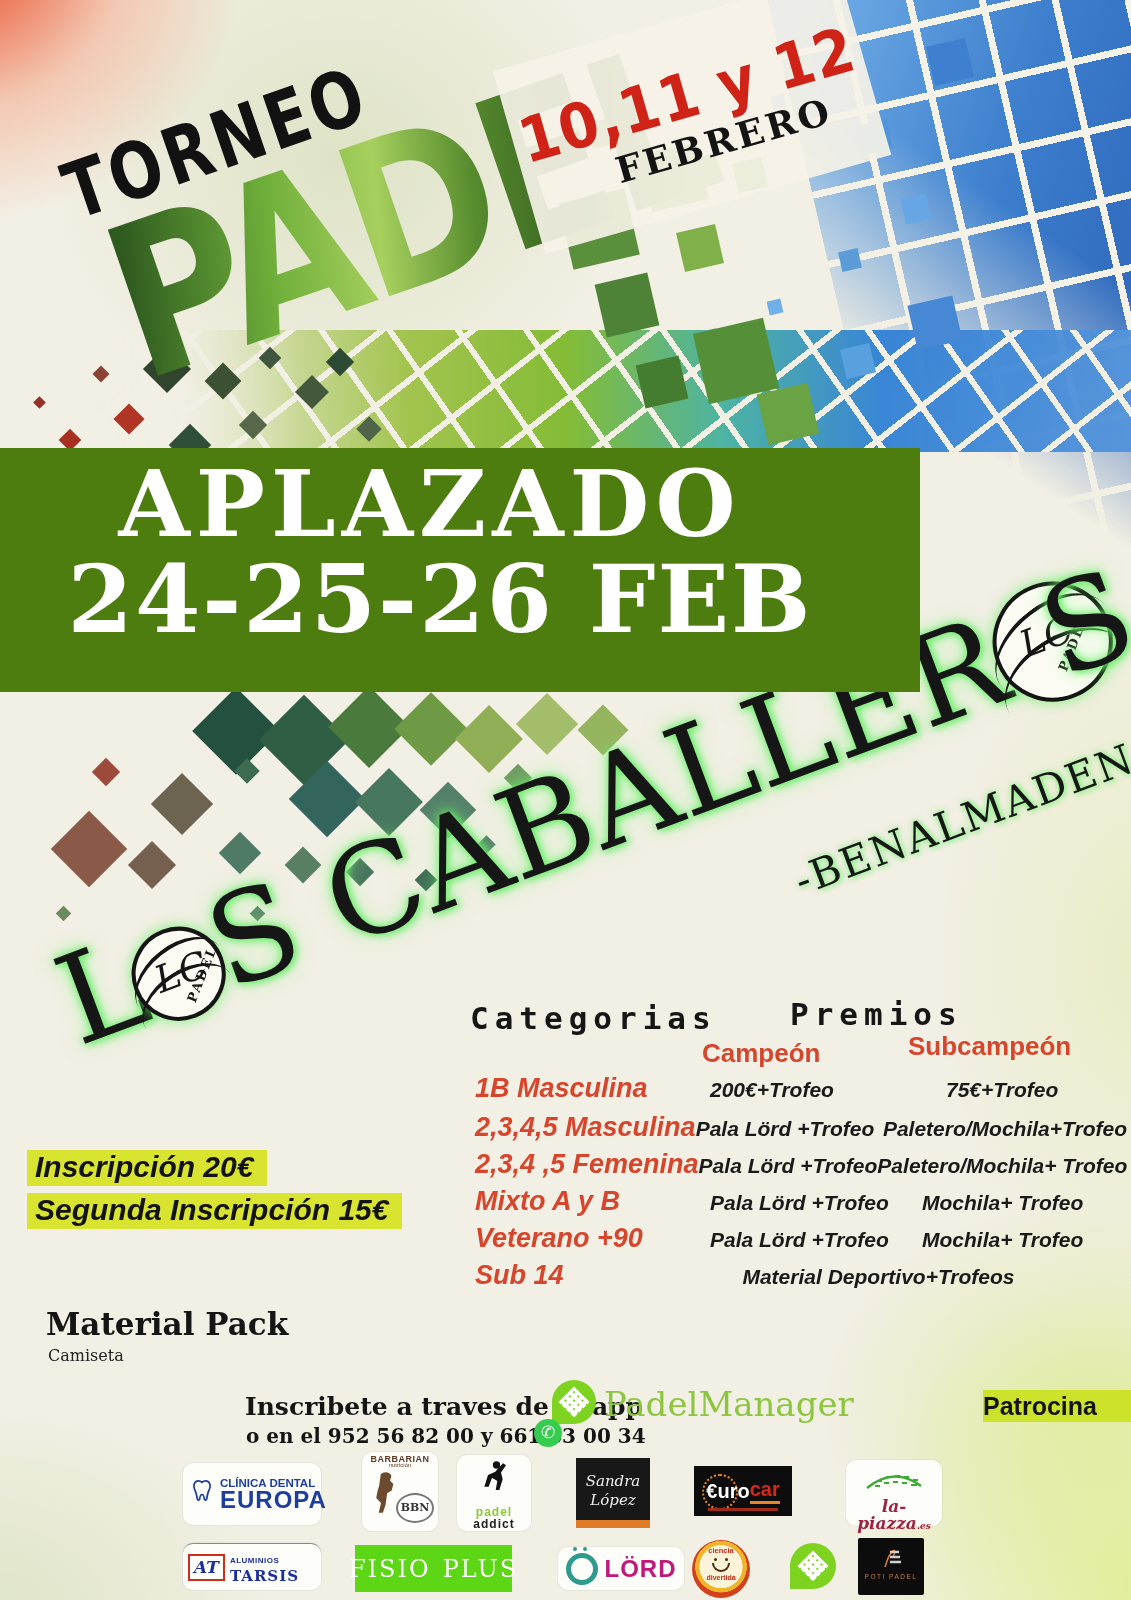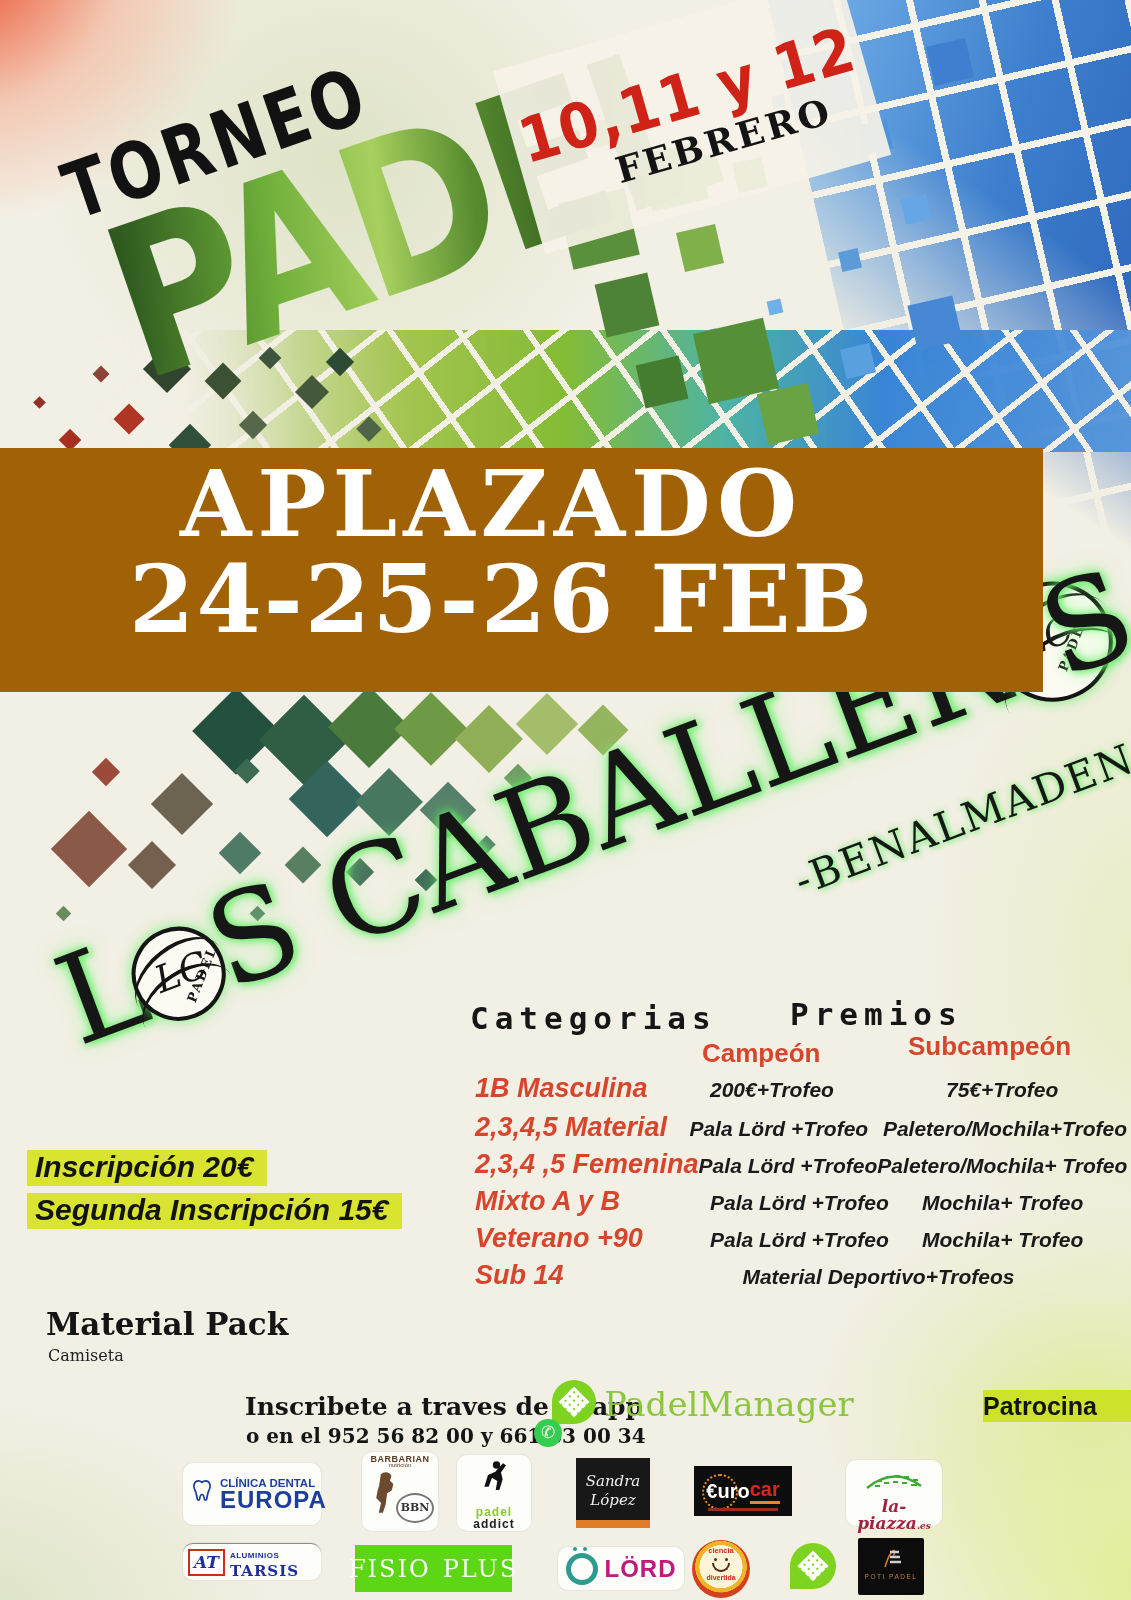--- a/index.html
+++ b/index.html
@@ -56,22 +56,22 @@
   }
   .date-plate {
     position:absolute; left:512px; top:18px; width:360px; height:190px; z-index:3;
     background:rgba(246,242,231,.92); transform:rotate(-16deg); transform-origin:50% 50%;
     display:flex; flex-direction:column; align-items:center; justify-content:center;
   }
   .date-main { font-family:"DejaVu Sans", sans-serif; font-weight:800; font-size:62px; color:#cf2318; letter-spacing:1px; transform:scaleX(.92); white-space:nowrap; }
   .date-month { font-family:"DejaVu Serif", serif; font-weight:bold; font-size:36px; color:#141414; letter-spacing:3px; margin-top:-4px; margin-left:46px; }
   
   .banner {
-    position:absolute; left:0; top:448px; width:1043px; height:244px; z-index:6;
-    background:#a16207; color:#fff; font-family:"DejaVu Serif", serif; font-weight:bold; text-align:center;
+    position:absolute; left:0; top:448px; width:920px; height:244px; z-index:6;
+    background:#4d7c0f; color:#fff; font-family:"DejaVu Serif", serif; font-weight:bold; text-align:center;
   }
   .banner .b1 { font-size:92px; letter-spacing:6px; margin:10px 0 0 -60px; line-height:1.0; }
   .banner .b2 { font-size:94px; letter-spacing:2px; margin:2px 0 0 -40px; line-height:1.0; }
   
   .club-line {
     position:absolute; left:42px; top:948px; z-index:4; white-space:nowrap;
     transform:rotate(-20.5deg); transform-origin:0 0;
     font-family:"DejaVu Serif", serif; font-size:124px; line-height:1; color:#161616;
     text-shadow:0 0 8px rgba(96,232,96,.95), 0 0 20px rgba(120,255,120,.7), 3px 3px 6px rgba(110,240,110,.6);
   }
@@ -171,21 +171,21 @@
   .sp-eurocar { left:694px; top:1466px; width:98px; height:50px; background:#0d0d0d; display:flex; align-items:center; justify-content:center; }
   .sp-eurocar .ring { position:absolute; left:8px; top:8px; width:32px; height:32px; border:2px dotted #e8862a; border-radius:50%; }
   .sp-eurocar .euro { position:relative; color:#fff; font-weight:bold; font-size:20px; }
   .sp-eurocar .car { position:relative; color:#d42a1e; font-weight:bold; font-size:20px; border-bottom:3px solid #e8862a; }
   .sp-eurocar .microbar { position:absolute; left:14px; bottom:5px; width:70px; height:3px; background:#9e2a1a; }
   
   .sp-piazza { left:846px; top:1460px; width:96px; height:66px; text-align:center; padding-top:4px; }
   .sp-piazza .nm { font-family:"DejaVu Serif", serif; font-style:italic; font-weight:bold; font-size:17px; color:#9e2242; line-height:1; }
   .sp-piazza .nm .es { font-size:9px; }
   
-  .sp-tarsis { left:183px; top:1543px; width:138px; height:37px; border-top:1px solid #8a8a8a; display:flex; align-items:center; gap:5px; padding:3px 5px; }
+  .sp-tarsis { left:183px; top:1543px; width:138px; height:47px; border-top:1px solid #8a8a8a; display:flex; align-items:center; gap:5px; padding:3px 5px; }
   .sp-tarsis .at { border:2px solid #cf2d1c; color:#1c2f9c; font-family:"DejaVu Serif", serif; font-weight:bold; font-style:italic; font-size:17px; padding:3px 4px; line-height:1; }
   .sp-tarsis .l1 { font-size:8px; color:#1c2f9c; font-weight:bold; letter-spacing:.5px; display:inline; }
   .sp-tarsis .l2 { font-family:"DejaVu Serif", serif; font-weight:bold; font-size:15px; color:#1c2f9c; letter-spacing:1px; display:inline; }
   
   .sp-fisio { left:355px; top:1545px; width:157px; height:47px; background:#5cd615; display:flex; align-items:center; justify-content:center; gap:6px; }
   .sp-fisio .f { font-family:"DejaVu Serif", serif; font-size:24px; color:#fff; letter-spacing:2px; }
   .sp-fisio svg { display:block; }
   
   .sp-lord { left:558px; top:1547px; width:126px; height:43px; display:flex; align-items:center; justify-content:center; gap:7px; }
   .sp-lord .oring { position:relative; width:22px; height:22px; border:5px solid #2d9b8d; border-radius:50%; }
@@ -293,21 +293,21 @@
   <div class="cat-h h2">Premios</div>
   <div class="prize-h p1">Campeón</div>
   <div class="prize-h p2">Subcampeón</div>
 
   <div class="crow" style="top:1073px">
     <span class="cc1">1B Masculina</span>
     <span class="cc2">200€+Trofeo</span>
     <span class="cc3 indent">75€+Trofeo</span>
   </div>
   <div class="crow" style="top:1112px">
-    <span class="cc1">2,3,4,5 Material</span>
+    <span class="cc1">2,3,4,5 Masculina</span>
     <span class="cc2">Pala Lörd +Trofeo</span>
     <span class="cc3">Paletero/Mochila+Trofeo</span>
   </div>
   <div class="crow" style="top:1149px">
     <span class="cc1">2,3,4 ,5 Femenina</span>
     <span class="cc2">Pala Lörd +Trofeo</span>
     <span class="cc3">Paletero/Mochila+ Trofeo</span>
   </div>
   <div class="crow" style="top:1186px">
     <span class="cc1">Mixto A y B</span>

